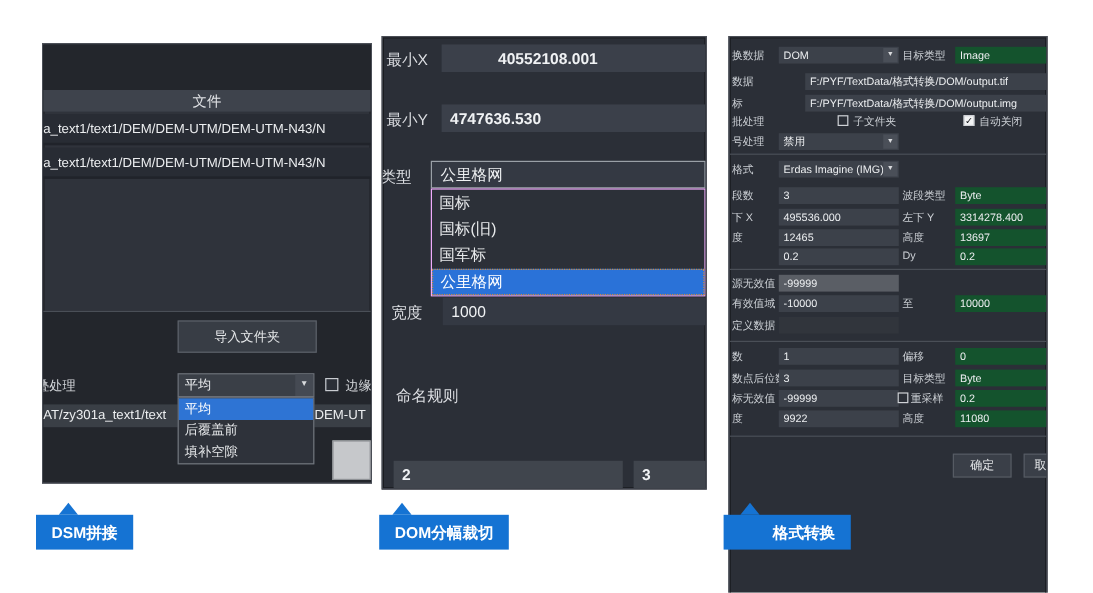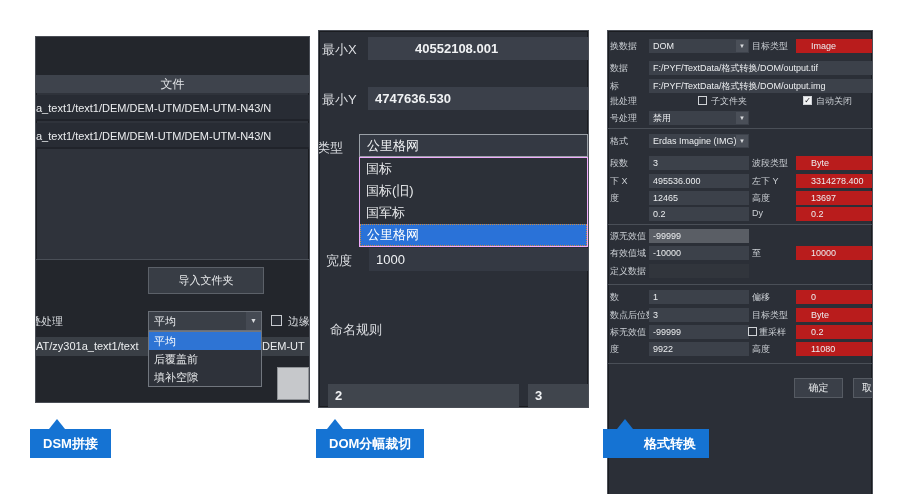--- a/index.html
+++ b/index.html
@@ -58,25 +58,25 @@
   .p2-input { position:absolute; top:353px; height:23px; background:#40454d; color:#f0f2f4;
               font-size:13px; font-weight:bold; line-height:23px; padding-left:7px; }
 
   
   .p3 { left:607px; top:30px; width:266px; height:479px; background:#2b2f37; }
   .frow { position:absolute; left:0; right:0; height:14px; }
   .frow .lab  { position:absolute; left:2px; top:1px; color:#ccd0d5; font-size:9px; white-space:nowrap; }
   .frow .rlab { position:absolute; left:144px; top:1px; color:#ccd0d5; font-size:9px; white-space:nowrap; }
   .frow .f1 { position:absolute; left:41px; width:100px; height:14px; background:#3c414a;
               color:#eceef0; font-size:9px; line-height:14px; padding-left:4px; white-space:nowrap; overflow:hidden; }
-  .frow .f1.wide { width:auto; right:0; }
+  .frow .f1.wide { width:auto; right:0;margin-left:22px; }
   .frow .f1.lite { background:#5a5e65; }
   .frow .f1.dark { background:#31353c; }
-  .frow .f2 { position:absolute; left:188px; right:0; height:14px; background:#b91c1c;
-              color:#eceef0; font-size:9px; line-height:14px; padding-left:15px; white-space:nowrap; overflow:hidden; }
+  .frow .f2 { position:absolute; left:188px; right:0; height:14px; background:#14532d;
+              color:#eceef0; font-size:9px; line-height:14px; padding-left:4px; white-space:nowrap; overflow:hidden; }
   .frow .dd .arr { position:absolute; right:1px; top:1px; width:12px; height:12px; background:#4a4f58;
                    color:#d9dbde; font-size:6px; text-align:center; line-height:12px; }
   .frow .cb { position:absolute; top:2px; width:9px; height:9px; border:1px solid #cfd2d6; background:#2b2f37;
               font-size:8px; line-height:8px; text-align:center; color:#16181c; }
   .frow .cb.on { background:#f2f3f4; }
   .frow .cblab { position:absolute; top:1px; color:#ccd0d5; font-size:9px; white-space:nowrap; }
   .fsep { position:absolute; left:0; right:0; height:1px; background:#4a4f57; }
   .p3-btn { position:absolute; height:20px; background:#3a3f48; border:1px solid #565b63;
             color:#e6e8ea; font-size:10px; font-family:"Liberation Sans", sans-serif; }
 

